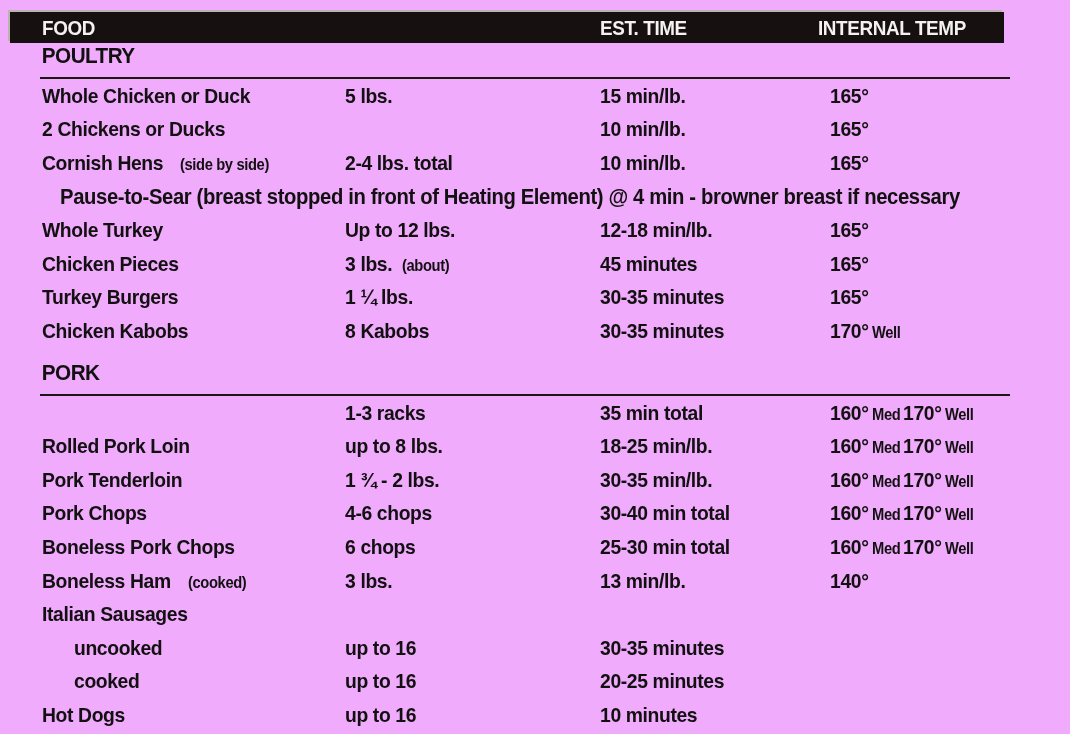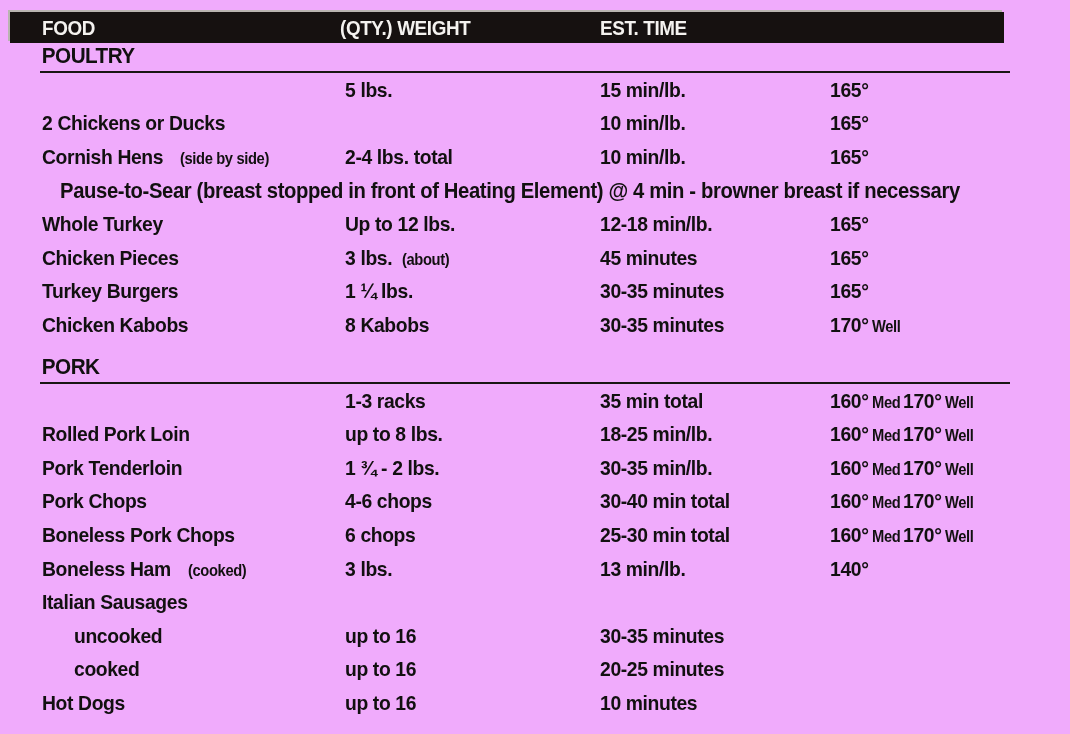--- a/index.html
+++ b/index.html
@@ -36,21 +36,21 @@
   .hlabel .cx{vertical-align:middle;}
   .body-area{
     position:absolute;
     left:0;top:43px;
     width:1070px;
   }
   .section-head{
     margin-left:40px;
     width:970px;
     border-bottom:2px solid #1a1614;
-    padding-bottom:2px;
+    padding-bottom:8px;
   }
   .section-head .title{
     font-weight:bold;
     font-size:22.5px;
     letter-spacing:-0.6px;
     padding-left:2px;
   }
   .rows{margin-left:42px;margin-right:40px;}
   .row{position:relative;height:33.6px;}
   .cell{
@@ -72,29 +72,30 @@
   .note-row .cell{left:18px;font-size:22px;}
   .gap{height:12px;}
 </style>
 </head>
 <body>
 
 <div class="page">
 
   <div class="header-bar">
     <span class="hlabel" style="left:32px"><span class="cx">FOOD</span></span>
-    <span class="hlabel" style="left:330px"><span class="cx">(QTY.) WEIGHT</span></span>
     <span class="hlabel" style="left:590px"><span class="cx">EST. TIME</span></span>
+    <span class="hlabel" style="left:808px"><span class="cx">INTERNAL TEMP</span></span>
   </div>
 
   <div class="body-area">
       <div class="section">
         <div class="section-head"><span class="cx title">POULTRY</span></div>
         <div class="rows">
           <div class="row">
+            <span class="cell c-food"><span class="cx">Whole Chicken or Duck</span></span>
             <span class="cell c-weight"><span class="cx">5 lbs.</span></span>
             <span class="cell c-time"><span class="cx">15 min/lb.</span></span>
             <span class="cell c-temp"><span class="temp-part"><span class="cx">165°</span></span></span>
           </div>
           <div class="row">
             <span class="cell c-food"><span class="cx">2 Chickens or Ducks</span></span>
             <span class="cell c-time"><span class="cx">10 min/lb.</span></span>
             <span class="cell c-temp"><span class="temp-part"><span class="cx">165°</span></span></span>
           </div>
           <div class="row">

